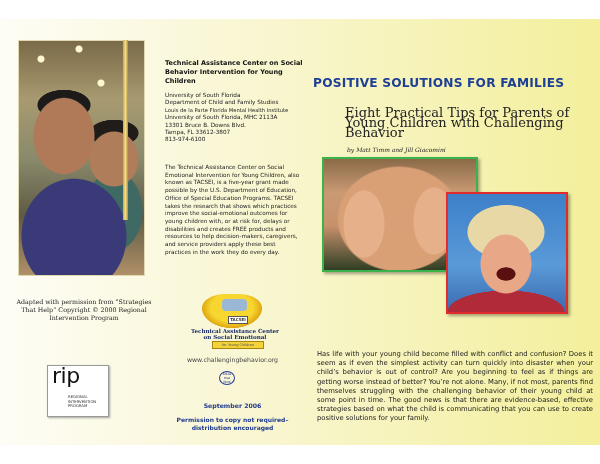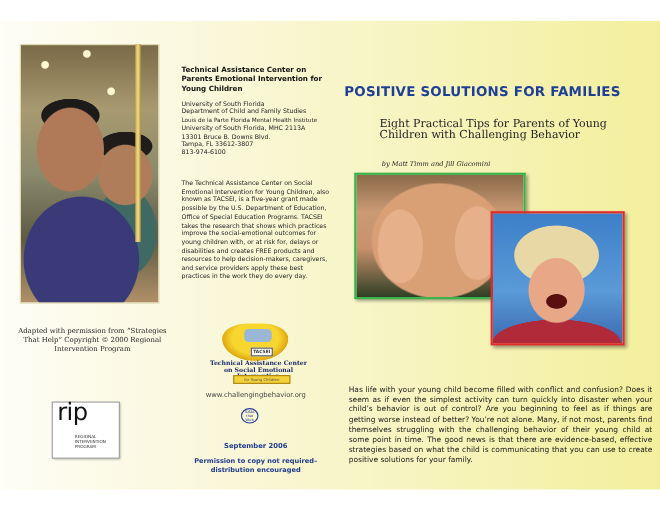--- a/index.html
+++ b/index.html
@@ -41,21 +41,21 @@
   .logo-line2 { position: absolute; left: 0; top: 40px; width: 90px; font-family: "DejaVu Serif", serif; font-size: 5.6px; line-height: 6px; color: #1a2a6a; text-align: center; font-weight: bold; }
   .logo-banner { position: absolute; left: 22px; top: 47px; width: 50px; height: 6px; background: #f3d23a; border: 1px solid #a88410; font-size: 3.5px; line-height: 6px; text-align: center; color: #555; }
 
   .website { left: 160px; top: 337px; width: 145px; text-align: center; font-size: 6.2px; color: #444; }
   .ideas-logo { left: 219px; top: 352px; width: 14px; height: 12px; border: 1px solid #2a3a9a; border-radius: 50%; font-size: 3px; line-height: 4px; text-align: center; color: #1a2a8a; }
   .date { left: 160px; top: 383px; width: 145px; text-align: center; font-size: 6.2px; font-weight: bold; color: #1f3a8e; }
   .permission { left: 160px; top: 397px; width: 145px; text-align: center; font-size: 6px; line-height: 8px; font-weight: bold; color: #1f3a8e; }
 
   
   .main-title { left: 313px; top: 57px; width: 290px; font-family: "DejaVu Sans", sans-serif; font-weight: bold; font-size: 12.2px; color: #1d3f96; letter-spacing: 0.2px; white-space: nowrap; }
-  .subtitle { left: 345px; top: 89px; width: 250px; font-family: "DejaVu Serif", serif; font-size: 10px; line-height: 10px; color: #222; }
+  .subtitle { left: 345px; top: 89px; width: 250px; font-family: "DejaVu Serif", serif; font-size: 13px; line-height: 10px; color: #222; }
   .authors { left: 347px; top: 127px; font-family: "DejaVu Serif", serif; font-style: italic; font-size: 6px; color: #222; }
 
   .photo-cover { left: 322px; top: 138px; width: 152px; height: 111px; border: 2px solid #3bb34a; box-shadow: 2px 2px 3px rgba(0,0,0,0.35); background:
       radial-gradient(ellipse 22px 36px at 40px 65px, #e6b08a 0 20px, transparent 21px),
       radial-gradient(ellipse 22px 36px at 110px 62px, #e6b08a 0 20px, transparent 21px),
       radial-gradient(ellipse 70px 60px at 75px 60px, #d9a076 0 60px, transparent 62px),
       linear-gradient(to bottom, #8a6a48 0%, #c99a74 30%, #c8916c 60%, #2f3f24 100%); }
   .photo-cry { left: 446px; top: 173px; width: 118px; height: 118px; border: 2px solid #e22b2b; box-shadow: 2px 2px 3px rgba(0,0,0,0.35); background:
       radial-gradient(ellipse 10px 7px at 58px 80px, #5a1010 0 9px, transparent 10px),
       radial-gradient(ellipse 26px 30px at 58px 70px, #e8a888 0 25px, transparent 26px),
@@ -75,21 +75,21 @@
   <div class="abs adapted">Adapted with permission from “Strategies That Help” Copyright © 2000 Regional Intervention Program</div>
   <div class="abs rip-logo">
     <span class="rip-big">rip</span>
     <div class="rip-small">
       <div>REGIONAL</div>
       <div>INTERVENTION</div>
       <div>PROGRAM</div>
     </div>
   </div>
 
-  <div class="abs mid-title">Technical Assistance Center on Parents Emotional Intervention for Young Children</div>
+  <div class="abs mid-title">Technical Assistance Center on Social Behavior Intervention for Young Children</div>
   <div class="abs mid-addr">
     <div>University of South Florida</div>
     <div>Department of Child and Family Studies</div>
     <div style="font-size:5.2px;">Louis de la Parte Florida Mental Health Institute</div>
     <div>University of South Florida, MHC 2113A</div>
     <div>13301 Bruce B. Downs Blvd.</div>
     <div>Tampa, FL  33612-3807</div>
     <div>813-974-6100</div>
   </div>
   <div class="abs mid-body">The Technical Assistance Center on Social Emotional Intervention for Young Children, also known as TACSEI, is a five-year grant made possible by the U.S. Department of Education, Office of Special Education Programs. TACSEI takes the research that shows which practices improve the social-emotional outcomes for young children with, or at risk for, delays or disabilities and creates FREE products and resources to help decision-makers, caregivers, and service providers apply these best practices in the work they do every day.</div>

